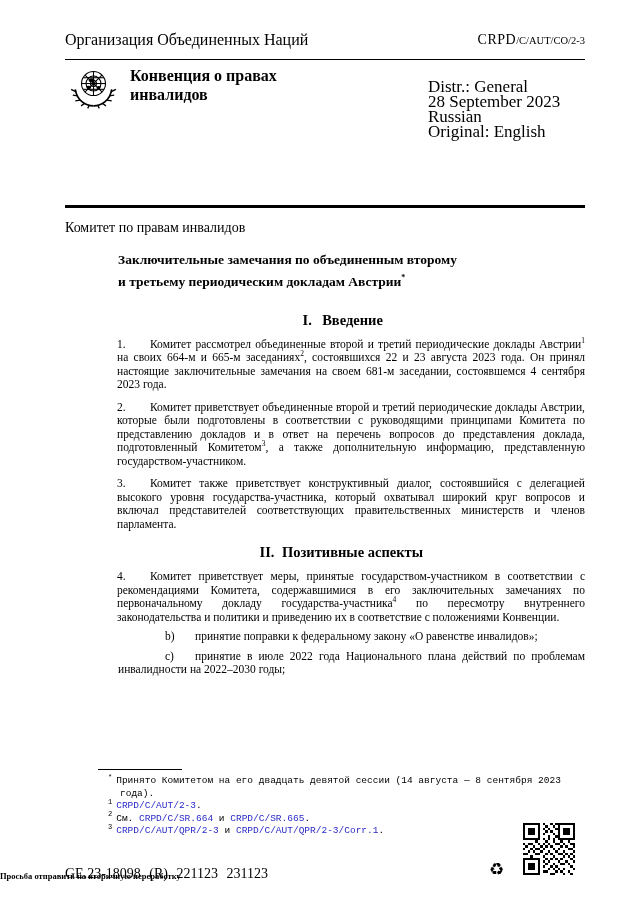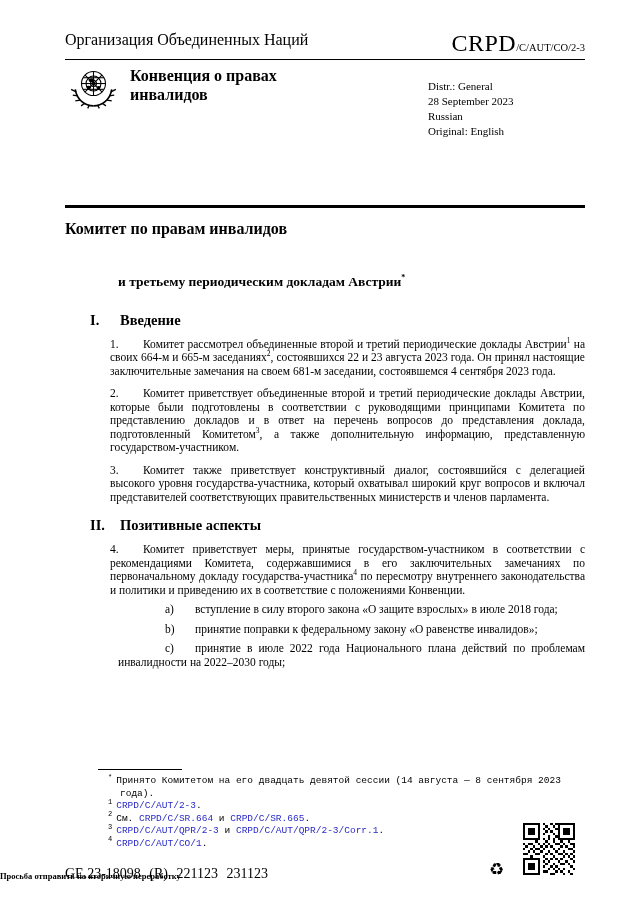--- a/index.html
+++ b/index.html
@@ -4,35 +4,35 @@
 <style>
   html,body{margin:0;padding:0;background:#ffffff;}
   .page{
     position:relative; width:640px; height:905px; background:#ffffff;
     font-family:"Liberation Serif","DejaVu Serif",serif; color:#000;
     overflow:hidden;
   }
   
   .org-name{position:absolute;left:65px;top:31px;font-size:16px;}
   .doc-symbol{position:absolute;right:55px;top:30px;text-align:right;white-space:nowrap;}
-  .sym-main{font-size:24px;letter-spacing:.5px;}
+  .sym-main{font-size:14px;letter-spacing:.5px;}
   .sym-sub{font-size:10.5px;}
   .header-rule{position:absolute;left:65px;right:55px;top:59px;border-top:1.2px solid #000;}
   .un-emblem{position:absolute;left:67px;top:62px;width:53px;height:53px;}
   .pub-title{position:absolute;left:130px;top:66px;font-size:16px;font-weight:bold;line-height:19px;}
-  .distr-block{position:absolute;left:428px;top:79px;font-size:11px;line-height:15px;}
+  .distr-block{position:absolute;left:428px;top:79px;font-size:17px;line-height:15px;}
   .thick-rule{position:absolute;left:65px;right:55px;top:205px;height:2.5px;background:#000;}
-  .committee{position:absolute;left:65px;top:220px;font-size:16px;font-weight:bold;}
+  .committee{position:absolute;left:65px;top:220px;font-size:14px;font-weight:normal;}
   
   .main{position:absolute;left:90px;top:251px;width:495px;}
   .doc-title{margin-left:28px;font-size:13.5px;font-weight:bold;line-height:18px;}
   .title-fn{font-size:8px;}
-  .sec-heading{margin-top:20px;font-size:14.5px;font-weight:bold;line-height:18px;}
+  .sec-heading{margin-top:20px;font-size:14.5px;font-weight:bold;line-height:18px;text-align:center;}
   .sec-heading .numeral{display:inline-block;width:30px;}
-  .para{margin-left:20px;margin-top:9px;font-size:11.5px;line-height:13.5px;text-align:justify;}
+  .para{margin-left:27px;margin-top:9px;font-size:11.5px;line-height:13.5px;text-align:justify;}
   .para .pnum{display:inline-block;width:33px;}
   .para sup{font-size:7.5px;line-height:0;}
   .list-item{margin-left:28px;margin-top:6px;font-size:11.5px;line-height:13.5px;text-align:justify;text-indent:47px;}
   .list-item .lmarker{display:inline-block;width:30px;text-indent:0;}
   
   .fnblock{position:absolute;left:90px;top:769px;width:495px;font-family:Liberation Mono, monospace;}
   .fn-separator{width:84px;margin-left:8px;border-top:1px solid #000;margin-bottom:5px;}
   .fn{font-size:9.5px;line-height:12.5px;padding-left:30px;text-indent:-12px;}
   .fn sup{font-size:7px;margin-right:4px;line-height:0;}
   .fn-link{color:#2a2ac8;text-decoration:none;cursor:pointer;}
@@ -99,21 +99,21 @@
     <div>Russian</div>
     <div>Original: English</div>
   </div>
 
   <div class="thick-rule"></div>
   <div class="committee">Комитет по правам инвалидов</div>
 
   <div class="main">
 
     <div class="doc-title">
-      <br>
+      <span>Заключительные замечания по объединенным второму</span><br>
       <span>и третьему периодическим докладам Австрии</span><sup class="title-fn">*</sup>
     </div>
 
     <div class="sec-heading">
       <span class="numeral">I.</span><span>Введение</span>
     </div>
 
     <div class="para">
       <span class="pnum">1.</span><span>Комитет рассмотрел объединенные второй и третий периодические доклады Австрии</span><sup>1</sup><span> на своих 664-м и 665-м заседаниях</span><sup>2</sup><span>, состоявшихся 22 и 23 августа 2023 года. Он принял настоящие заключительные замечания на своем 681-м заседании, состоявшемся 4 сентября 2023 года.</span>
     </div>
@@ -129,46 +129,40 @@
     <div class="sec-heading" style="margin-top:12px;">
       <span class="numeral">II.</span><span>Позитивные аспекты</span>
     </div>
 
     <div class="para">
       <span class="pnum">4.</span><span>Комитет приветствует меры, принятые государством-участником в соответствии с рекомендациями Комитета, содержавшимися в его заключительных замечаниях по первоначальному докладу государства-участника</span><sup>4</sup><span> по пересмотру внутреннего законодательства и политики и приведению их в соответствие с положениями Конвенции.</span>
     </div>
 
 
     <div class="list-item">
-      <span class="lmarker">a)</span><span>вступление в силу второго закона «О защите взрослых» в июле 2018 года;</span>
-    </div>
-    <div class="list-item">
       <span class="lmarker">b)</span><span>принятие поправки к федеральному закону «О равенстве инвалидов»;</span>
     </div>
     <div class="list-item">
       <span class="lmarker">c)</span><span>принятие в июле 2022 года Национального плана действий по проблемам инвалидности на 2022–2030 годы;</span>
     </div>
   </div>
 
   <div class="fnblock">
     <div class="fn-separator"></div>
     <div class="fn">
       <sup>*</sup><span>Принято Комитетом на его двадцать девятой сессии (14 августа — 8 сентября 2023 года).</span>
     </div>
     <div class="fn">
       <sup>1</sup><span></span><a class="fn-link">CRPD/C/AUT/2-3</a><span></span><a class="fn-link"></a><span>.</span>
     </div>
     <div class="fn">
       <sup>2</sup><span>См. </span><a class="fn-link">CRPD/C/SR.664</a><span> и </span><a class="fn-link">CRPD/C/SR.665</a><span>.</span>
     </div>
     <div class="fn">
       <sup>3</sup><span></span><a class="fn-link">CRPD/C/AUT/QPR/2-3</a><span> и </span><a class="fn-link">CRPD/C/AUT/QPR/2-3/Corr.1</a><span>.</span>
-    </div>
-    <div class="fn">
-      <sup>4</sup><span></span><a class="fn-link">CRPD/C/AUT/CO/1</a><span></span><a class="fn-link"></a><span>.</span>
     </div>
   </div>
 
   <div class="job-number">GE.23-18098 (R) 221123 231123</div>
   <div class="recycle-text">Просьба отправить на вторичную переработку</div>
   <div class="recycle-icon">♻</div>
 
   <div class="qr">
     <svg viewBox="0 0 21 21" width="52" height="52" shape-rendering="crispEdges">
       <rect x="0" y="0" width="21" height="21" fill="#fff"></rect>

